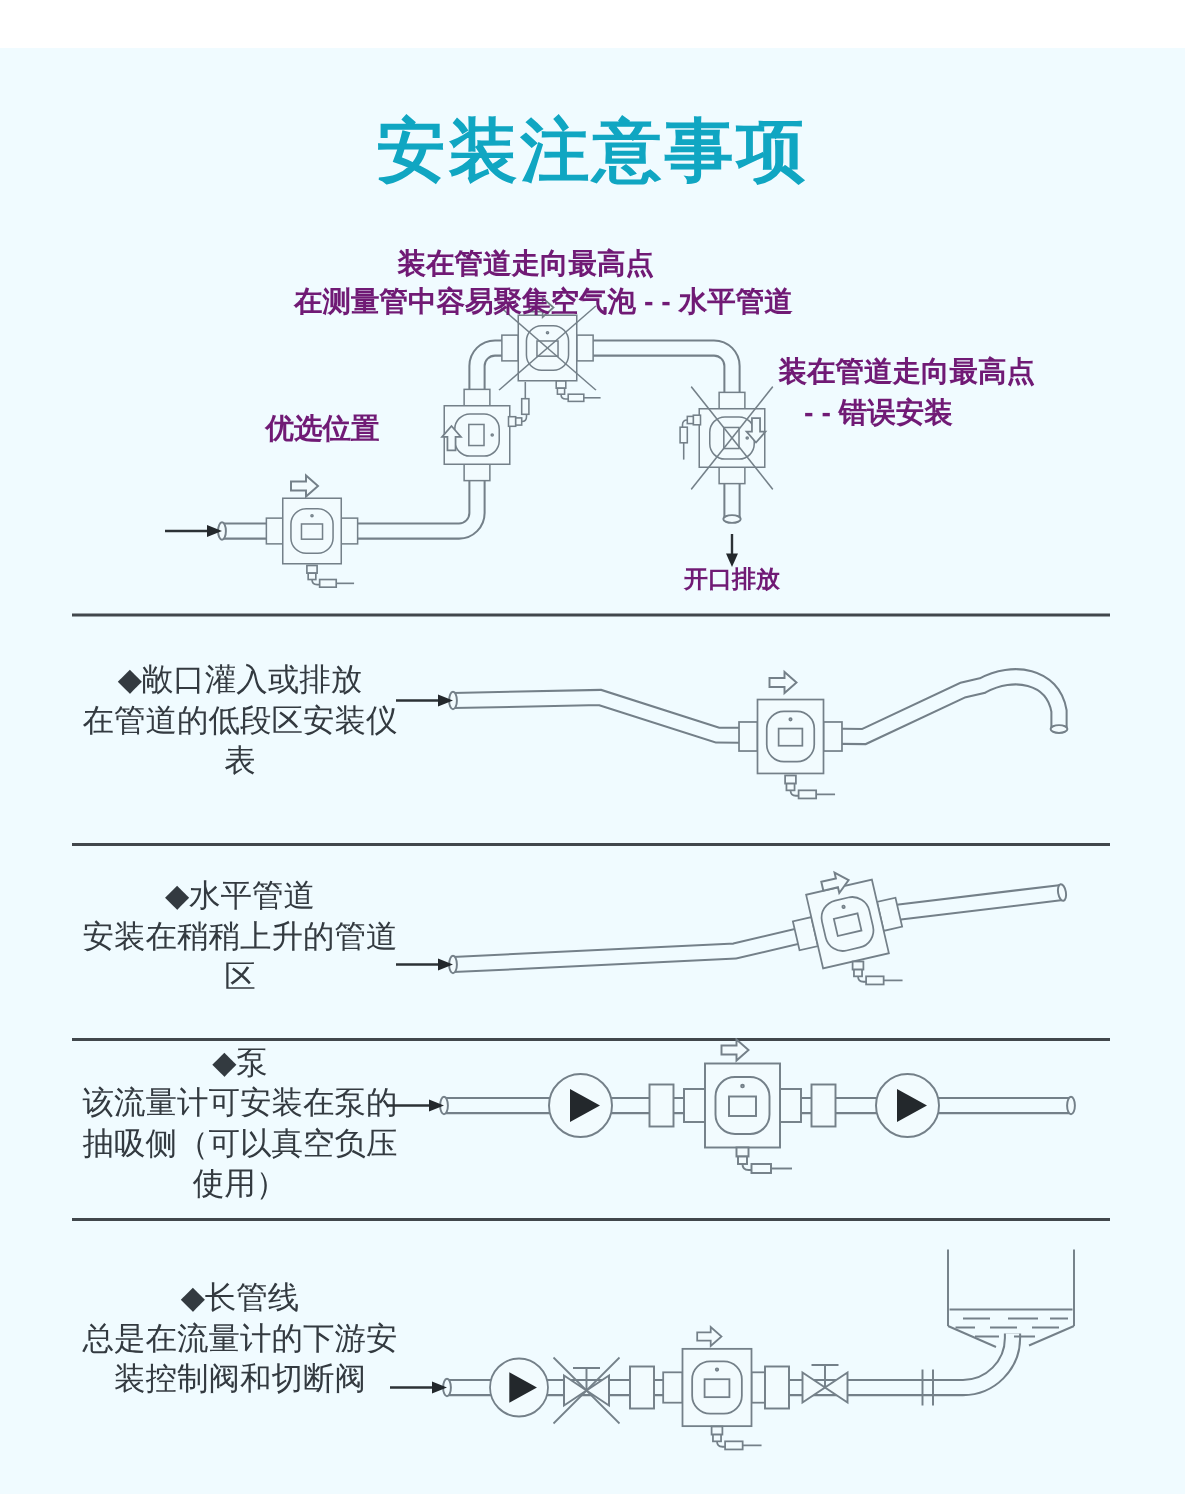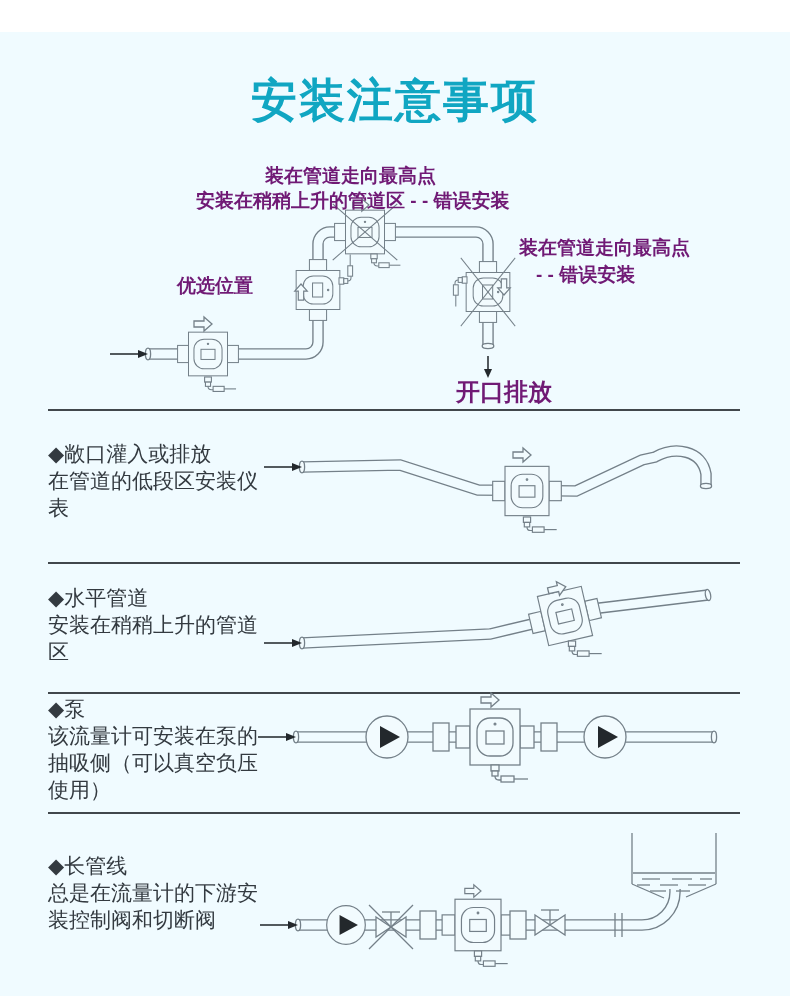--- a/index.html
+++ b/index.html
@@ -8,21 +8,21 @@
     position:relative; width:790px; height:996px;
     background:#f0fbff; overflow:hidden;margin-top:32px;
   }
   .abs { position:absolute; }
   #title {
     top:38px; left:0; width:790px; text-align:center;
     font-size:46px; font-weight:bold; color:#10a6c2; letter-spacing:2px;
   }
   .dlabel { font-size:19px; font-weight:600; color:#701a75; white-space:nowrap; }
   .divider { left:48px; width:692px; height:2px; background:#41474c; }
-  .sec-text { left:48px; width:224px; font-size:21px; line-height:27px; color:#333a40; font-weight:500; }
+  .sec-text { left:48px; width:224px; font-size:21px; line-height:27px; color:#333a40; font-weight:500;text-align:center; }
   .sec-text .hd { white-space:nowrap; }
   
   .ln  { stroke:#748089; stroke-width:1.3; fill:none; }
   .sh  { stroke:#748089; stroke-width:1.3; fill:#f2fbfe; }
   .po  { stroke:#748089; stroke-width:11.5; fill:none; }
   .pi  { stroke:#f0fbff; stroke-width:8.8; fill:none; }
   .blk { fill:#23282c; stroke:none; }
   .aln { stroke:#2c3236; stroke-width:1.6; fill:none; }
   .x   { stroke:#748089; stroke-width:1.2; fill:none; }
 </style>
@@ -114,25 +114,25 @@
         <use href="#drain" transform="translate(377,120) rotate(90) scale(0.8)"></use>
       </g>
 
       <g>
         <line class="aln" x1="398" y1="196" x2="398" y2="210"></line>
         <polygon class="blk" points="394,209 402,209 398,218"></polygon>
       </g>
     </svg>
 
     <div class="abs dlabel" style="left:175px; top:3px;">装在管道走向最高点</div>
-    <div class="abs dlabel" style="left:106px; top:28px;">安装在稍稍上升的管道区 - - 错误安装</div>
+    <div class="abs dlabel" style="left:106px; top:28px;">在测量管中容易聚集空气泡 - - 水平管道</div>
     <div class="abs dlabel" style="left:87px;  top:113px;">优选位置</div>
     <div class="abs dlabel" style="left:429px; top:75px;">装在管道走向最高点</div>
     <div class="abs dlabel" style="left:446px; top:102px;">- - 错误安装</div>
-    <div class="abs dlabel" style="left:366px; top:216px; font-size:24px;">开口排放</div>
+    <div class="abs dlabel" style="left:366px; top:216px; font-size:16px;">开口排放</div>
   </div>
 
   <div class="abs divider" style="top:377px;"></div>
 
   <div class="abs sec-text" style="top:408px;">
     <div class="hd">◆敞口灌入或排放</div>
     <div>在管道的低段区安装仪表</div>
   </div>
   <svg class="abs" style="left:250px; top:398px;" width="500" height="125" viewBox="0 0 500 125">
     <g>

